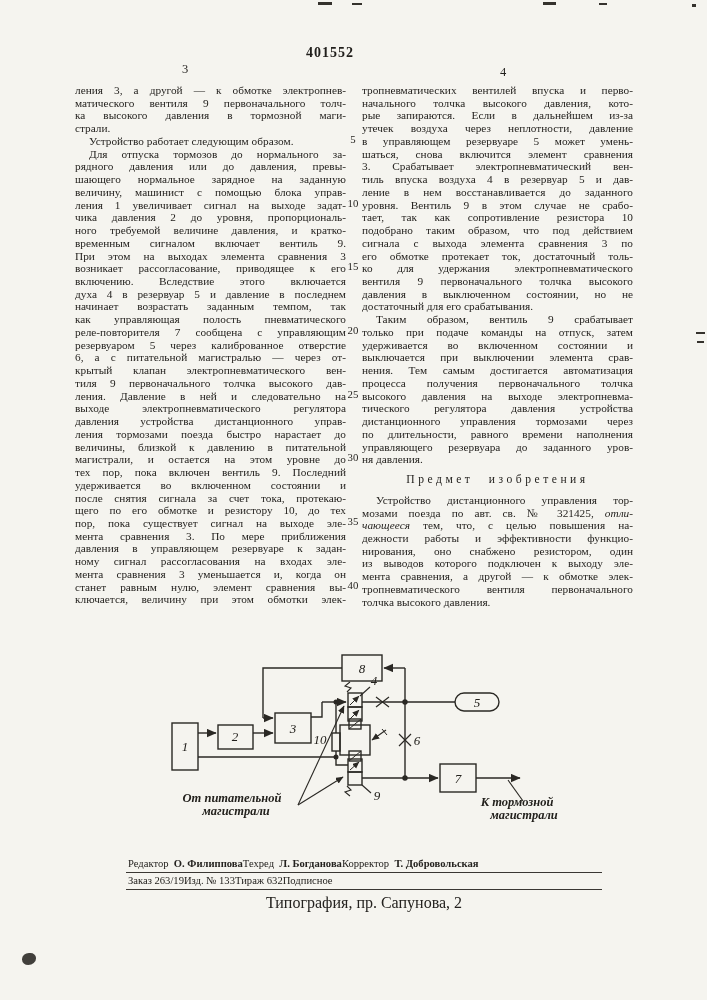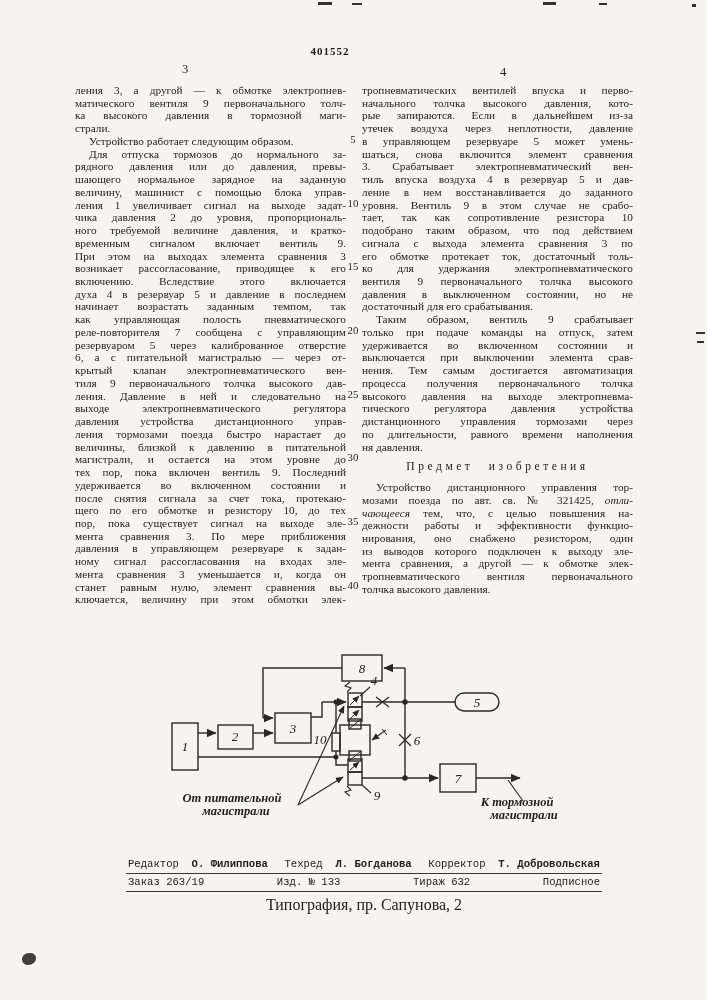--- a/index.html
+++ b/index.html
@@ -5,21 +5,21 @@
   html,body{margin:0;padding:0;}
   body{
     width:707px;height:1000px;position:relative;overflow:hidden;
     background:#f5f4ef;
     font-family:"Liberation Serif","DejaVu Serif",serif;
     color:#201e1b;
   }
   .abs{position:absolute;}
   
   .patent-no{left:230px;top:45px;width:200px;text-align:center;
-    font-size:11px;font-weight:bold;letter-spacing:1px;}
+    font-size:14px;font-weight:bold;letter-spacing:1px;}
   .pageno{font-size:12.5px;}
   .pageno.left{left:182px;top:62px;}
   .pageno.right{left:500px;top:65px;}
   
   .col{width:271px;font-size:11.3px;line-height:12.73px;}
   .col-left{left:75px;top:84px;}
   .col-right{left:362px;top:84px;}
   .tl{text-align:justify;text-align-last:justify;white-space:nowrap;}
   .tl.end{text-align-last:left;}
   .tl.ind{text-indent:14px;}
@@ -29,22 +29,22 @@
     font-size:11.6px;padding:8px 0 7px 0;text-align-last:center;}
   
   .gutter{left:343px;top:133px;width:20px;height:460px;}
   .gutter .ln{position:absolute;left:0;width:20px;text-align:center;
     font-size:10.8px;line-height:12px;}
   
   .fig{left:60px;top:645px;width:560px;height:195px;}
   svg text{font-family:"Liberation Serif","DejaVu Serif",serif;font-style:italic;}
   
   .footer{left:126px;top:856px;width:476px;font-size:10.6px;color:#24221f;}
-  .frow{display:flex;justify-content:space-between;align-items:baseline;
-    padding:2px 2px 3px 2px;font-family:Liberation Mono, monospace;}
+  .frow{display:flex;align-items:baseline;
+    padding:2px 2px 3px 2px;}
   .frow b{font-weight:bold;}
   .frule{border-top:1.4px solid #3a3733;height:0;}
   .fprint{text-align:center;padding-top:4px;font-size:16px;}
   
   .spk{background:#35322d;}
   .blob{background:#2e2b27;border-radius:50% 40% 55% 45%;opacity:.9;}
 </style>
 </head>
 <body>
 
@@ -138,20 +138,21 @@
       <div class="tl ind">Таким образом, вентиль 9 срабатывает</div>
       <div class="tl">только при подаче команды на отпуск, затем</div>
       <div class="tl">удерживается во включенном состоянии и</div>
       <div class="tl">выключается при выключении элемента срав-</div>
       <div class="tl">нения. Тем самым достигается автоматизация</div>
       <div class="tl">процесса получения первоначального толчка</div>
       <div class="tl">высокого давления на выходе электропневма-</div>
       <div class="tl">тического регулятора давления устройства</div>
       <div class="tl">дистанционного управления тормозами через</div>
       <div class="tl">по длительности, равного времени наполнения</div>
+      <div class="tl">управляющего резервуара до заданного уров-</div>
       <div class="tl end">ня давления.</div>
     </div>
   <div class="claim-head">Предмет изобретения</div>
   <div>
       <div class="tl ind">Устройство дистанционного управления тор-</div>
       <div class="tl"><span>мозами поезда по авт. св. № 321425, </span><i>отли-</i></div>
       <div class="tl"><i>чающееся</i><span> тем, что, с целью повышения на-</span></div>
       <div class="tl">дежности работы и эффективности функцио-</div>
       <div class="tl">нирования, оно снабжено резистором, один</div>
       <div class="tl">из выводов которого подключен к выходу эле-</div>

